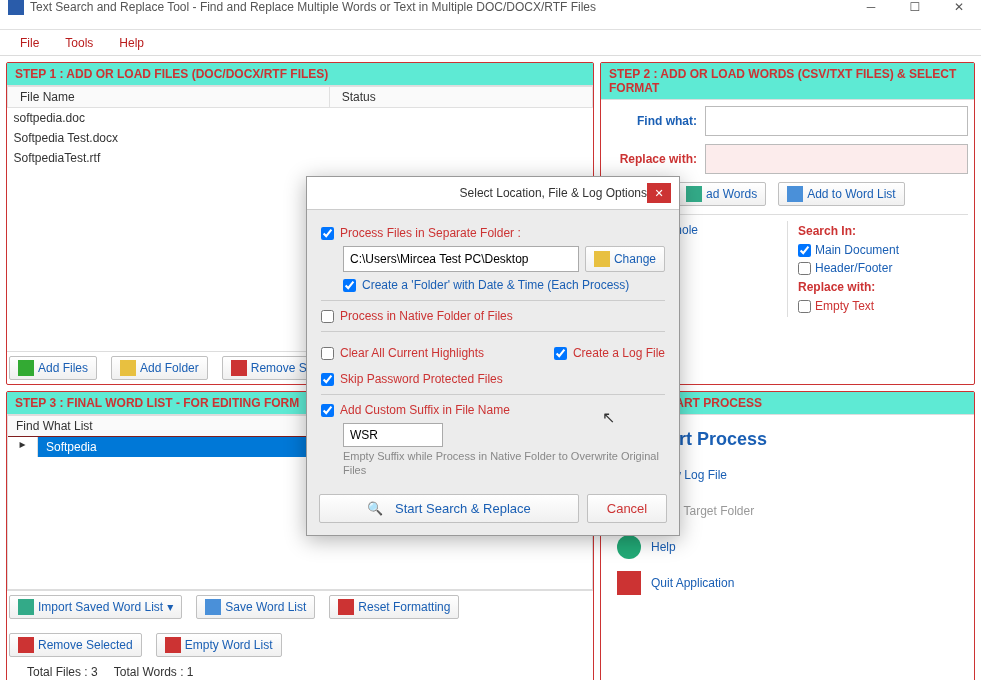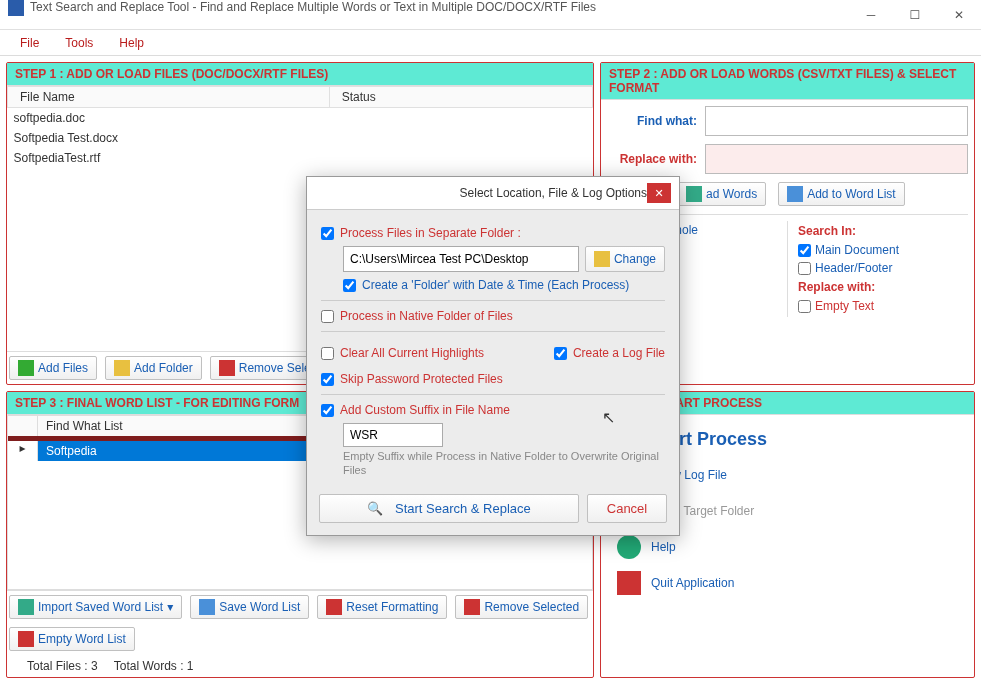--- a/index.html
+++ b/index.html
@@ -1,36 +1,36 @@
 <!DOCTYPE html>
 <html><head>
 <meta charset="utf-8">
 <style>
 * { box-sizing: border-box; margin: 0; padding: 0; }
 body { font-family: "Segoe UI", Tahoma, sans-serif; font-size: 12px; background: #fff; color: #333; width: 981px; height: 680px; overflow: hidden; position: relative; }
-.titlebar { height: 30px; background: #fff; display: flex; align-items: flex-start; padding: 0 0 16px 8px; border-bottom: 1px solid #e0e0e0; }
+.titlebar { height: 30px; background: #fff; display: flex; align-items: center; padding: 0 0 16px 8px; border-bottom: 1px solid #e0e0e0; }
 .titlebar .logo { width: 16px; height: 16px; background: #2a5caa; margin-right: 6px; }
 .titlebar .title { flex: 1; color: #555; font-size: 12px; }
 .winbtns { display: flex; }
 .winbtn { width: 44px; height: 30px; display: flex; align-items: center; justify-content: center; color: #555; }
 .menubar { height: 26px; display: flex; align-items: center; padding: 0 8px; gap: 2px; border-bottom: 1px solid #dcdcdc; }
 .menuitem { color: #b91c1c; padding: 3px 12px; }
 .content { padding: 6px; display: grid; grid-template-columns: 588px 1fr; grid-template-rows: auto auto auto; gap: 6px; }
 .panel { border: 1px solid #c33; border-radius: 2px; }
 .panel-header { background: #5eead4; color: #c33; font-weight: bold; font-size: 12px; padding: 4px 8px; border-bottom: 1px solid #ddd; }
 .panel-body { padding: 6px; background: #fff; }
 .step1 { grid-column: 1; grid-row: 1 / 3; }
 .step2 { grid-column: 2; grid-row: 1 / 3; }
 .step3 { grid-column: 1; grid-row: 3; }
 .step4 { grid-column: 2; grid-row: 3; }
 .table { width: 100%; border-collapse: collapse; }
 .table th { text-align: left; font-weight: normal; padding: 3px 12px; border: 1px solid #e0e0e0; background: #fafafa; font-size: 12px; }
 .table td { padding: 3px 6px; font-size: 12px; }
 .filelist { height: 265px; overflow: auto; }
-.toolbar { display: flex; gap: 8px; padding: 4px 2px; border-top: 1px solid #ddd; flex-wrap: wrap; }
+.toolbar { display: flex; gap: 14px; padding: 4px 2px; border-top: 1px solid #ddd; flex-wrap: wrap; }
 .btn { display: inline-flex; align-items: center; gap: 4px; border: 1px solid #c0c0c0; background: linear-gradient(#fff,#f0f0f0); padding: 3px 8px; color: #1a5fb4; font-size: 12px; border-radius: 2px; cursor: pointer; }
 .btn .ico { width: 16px; height: 16px; display: inline-block; }
 .ico-add { background: #3a3; }
 .ico-folder { background: #e8c040; }
 .ico-del { background: #c33; }
 .ico-save { background: #4a90d9; }
 .ico-import { background: #3a8; }
 .ico-help { background: #2a7; border-radius: 50%; }
 .ico-quit { background: #c33; }
 .ico-log { background: #e8d060; }
@@ -40,21 +40,21 @@
 .fieldinput { flex: 1; border: 1px solid #bbb; background: #fff; height: 30px; padding: 2px 6px; }
 .fieldinput.pink { background: #fcecec; }
 .checkrow { display: flex; align-items: center; gap: 4px; padding: 2px 4px; font-size: 12px; }
 .checkrow input[type=checkbox] { width: 13px; height: 13px; }
 .checkrow .lbl { color: #c33; }
 .checkrow .lbl.blue { color: #1a5fb4; }
 .step2grid { display: flex; gap: 6px; }
 .step2col { flex: 1; }
 .sectionhdr { color: #c33; font-weight: bold; padding: 3px 4px; }
 .wordlist { height: 175px; border: 1px solid #ddd; }
-.wl-head { display: flex; background: #fafafa; border-bottom: 5px solid #7f1d1d; }
+.wl-head { display: flex; background: #fafafa; border-bottom: 1px solid #7f1d1d; flex-direction: column; }
 .wl-head .c0 { width: 30px; border-right: 1px solid #ddd; }
 .wl-head .c1 { flex: 1; padding: 3px 8px; }
 .wl-row { display: flex; }
 .wl-row .c0 { width: 30px; border-right: 1px solid #ddd; text-align: center; }
 .wl-row .c1 { flex: 1; padding: 3px 8px; background: #0078d7; color: #fff; }
 .statusbar { padding: 4px 20px; font-size: 12px; display: flex; gap: 16px; }
 .bigaction { display: flex; align-items: center; gap: 10px; padding: 6px 10px; color: #1a5fb4; }
 .bigaction.primary { font-size: 18px; font-weight: bold; }
 .bigaction .bigico { width: 24px; height: 24px; display: inline-block; }
 .dimmed { color: #999; }

